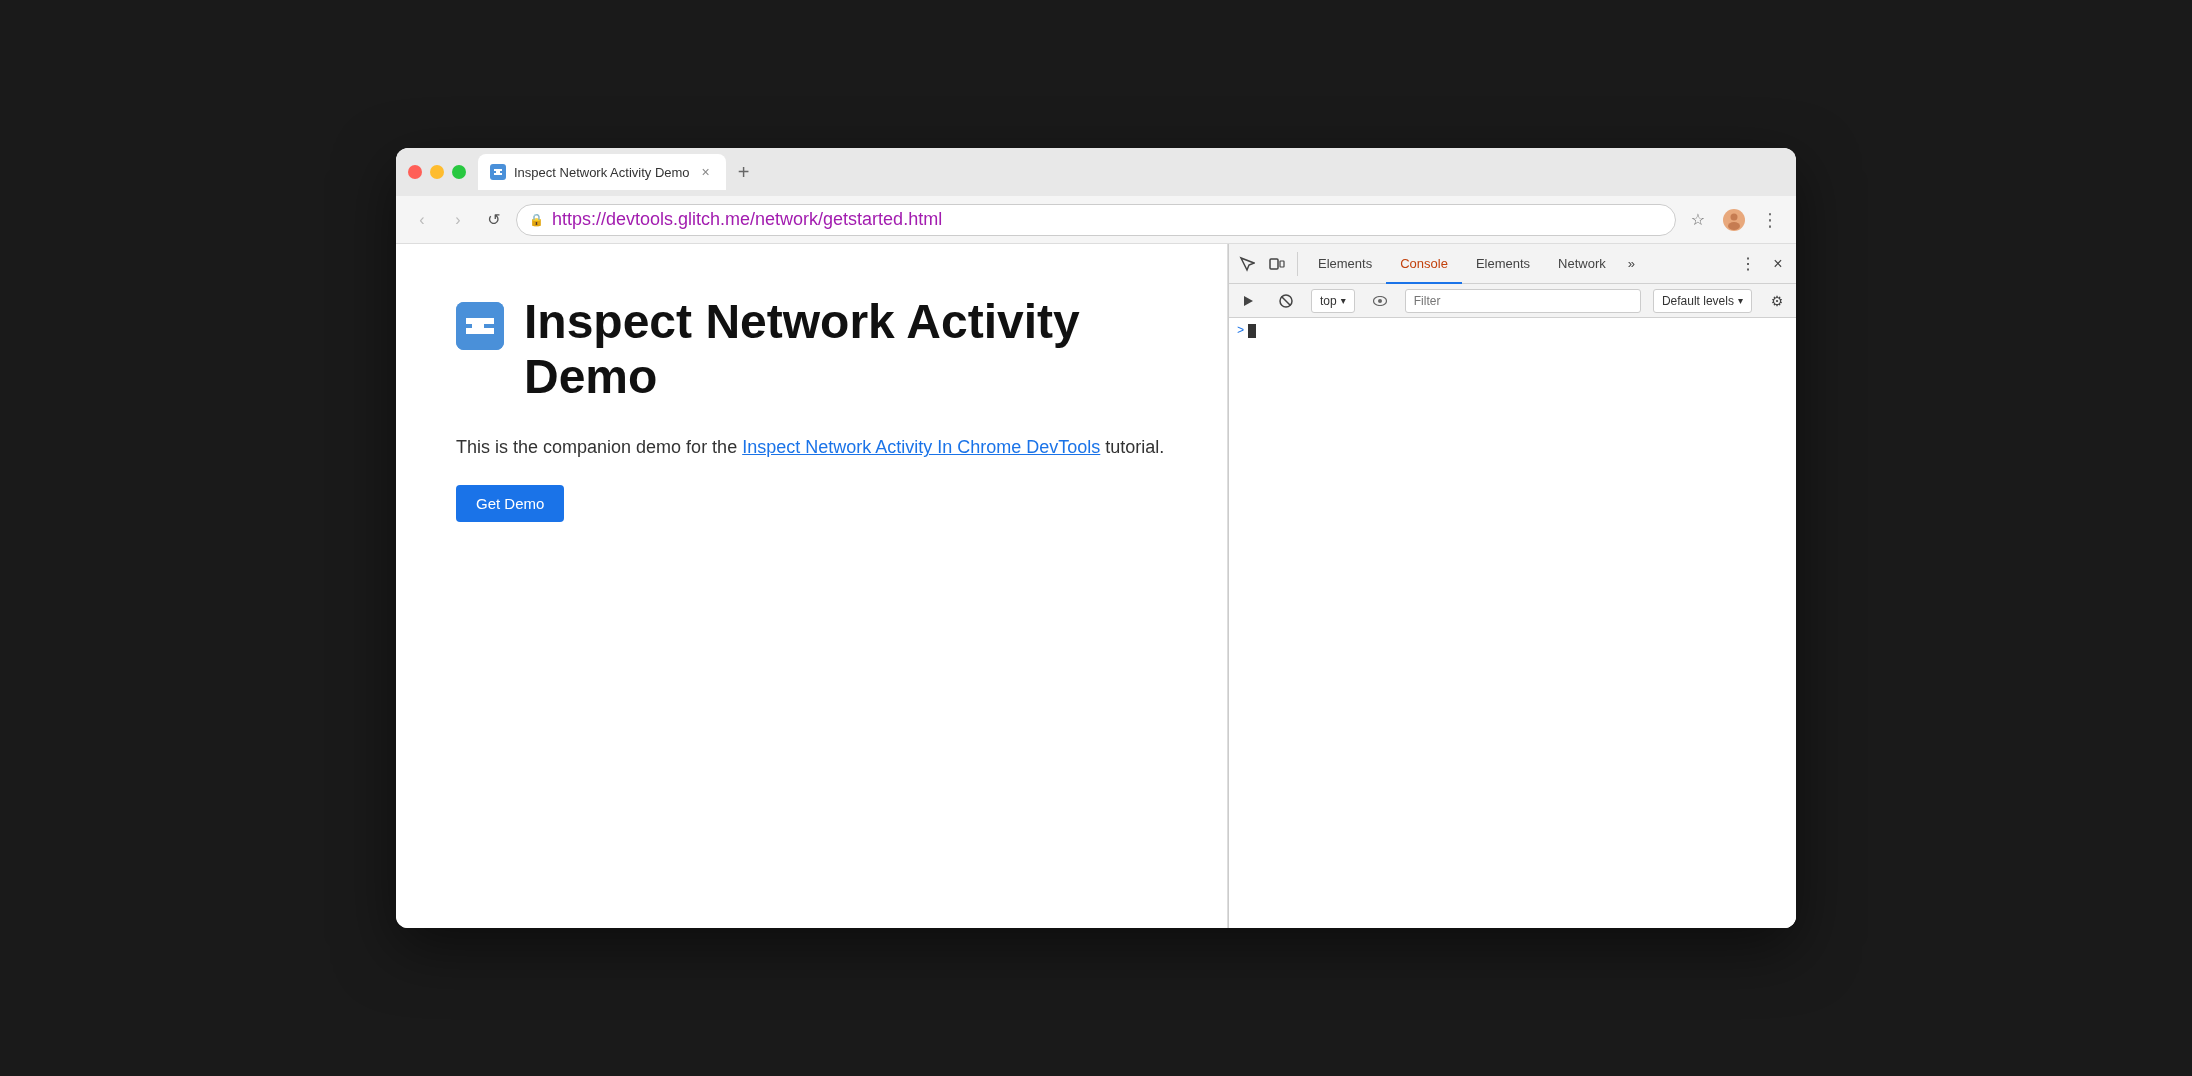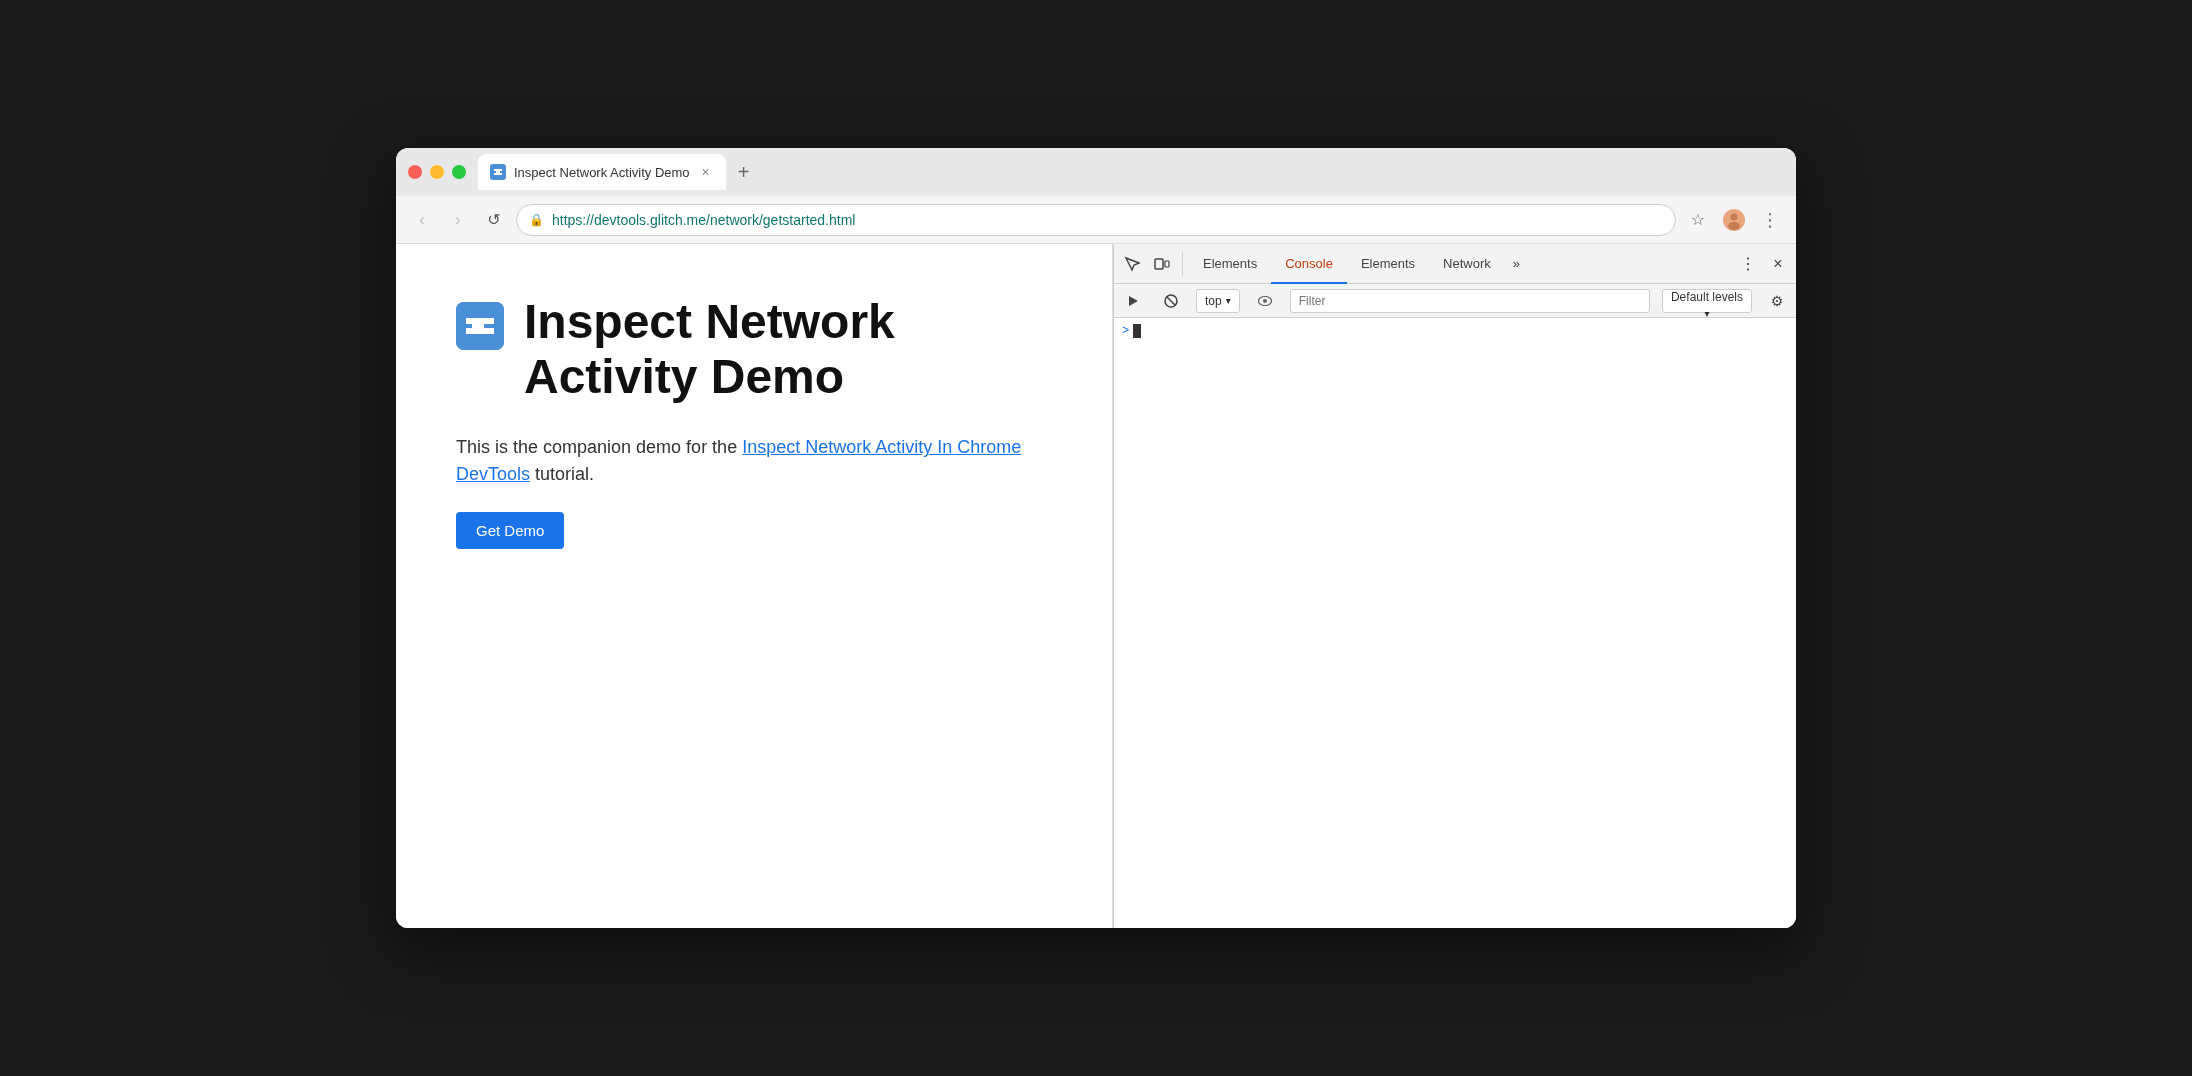--- a/index.html
+++ b/index.html
@@ -139,22 +139,22 @@
       font-size: 14px;
       color: #333;
     }
 
     .lock-icon {
       color: #666;
       font-size: 12px;
     }
 
     .url-text {
-      font-size: 14px;
-      color: #0f766e;
+      font-size: 18px;
+      color: #a21caf;
     }
 
     .address-bar-actions {
       display: flex;
       align-items: center;
       gap: 8px;
     }
 
     .addr-action-btn {
       width: 28px;
@@ -229,21 +229,21 @@
       border: none;
       border-radius: 4px;
       padding: 10px 20px;
       font-size: 15px;
       font-weight: 500;
       cursor: pointer;
     }
 
     
     .devtools-panel {
-      width: 683px;
+      width: 568px;
       background: #ffffff;
       display: flex;
       flex-direction: column;
       border-left: 1px solid #ccc;
     }
 
     .devtools-toolbar {
       height: 40px;
       background: #f3f3f3;
       border-bottom: 1px solid #d0d0d0;
@@ -371,21 +371,20 @@
       align-items: center;
       background: #fff;
       border: 1px solid #ccc;
       border-radius: 3px;
       padding: 0 8px;
       height: 24px;
       font-size: 12px;
       color: #333;
       cursor: pointer;
       gap: 4px;
-      flex-direction: column;
     }
 
     .console-settings-btn {
       width: 26px;
       height: 26px;
       display: flex;
       align-items: center;
       justify-content: center;
       font-size: 14px;
       color: #444;

